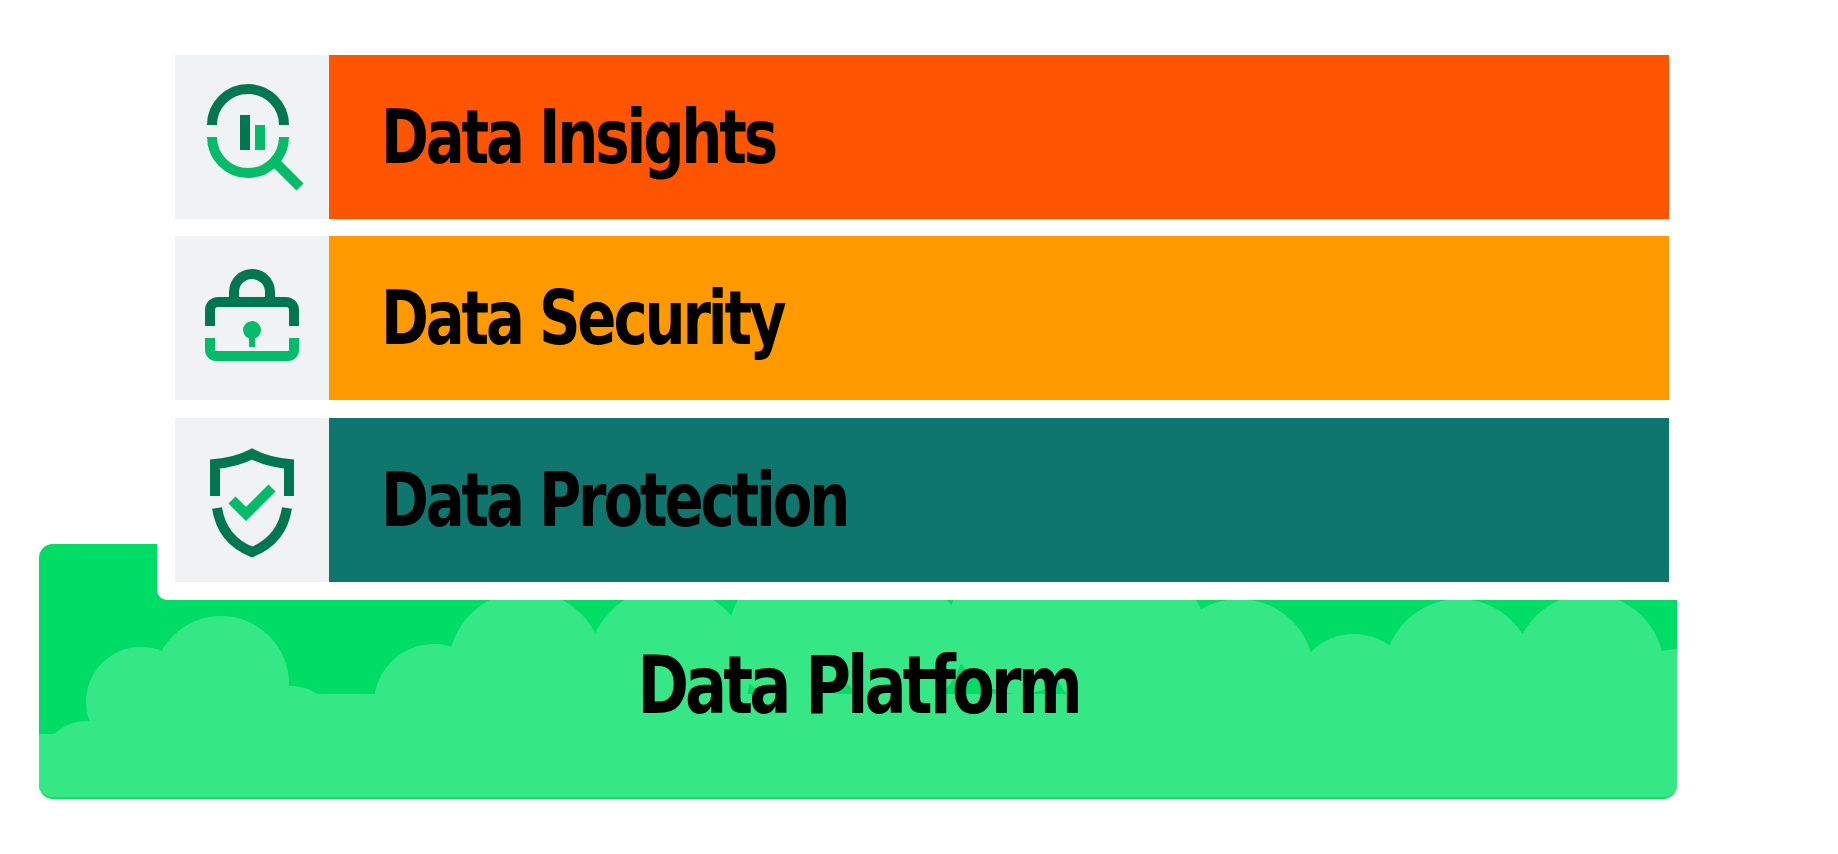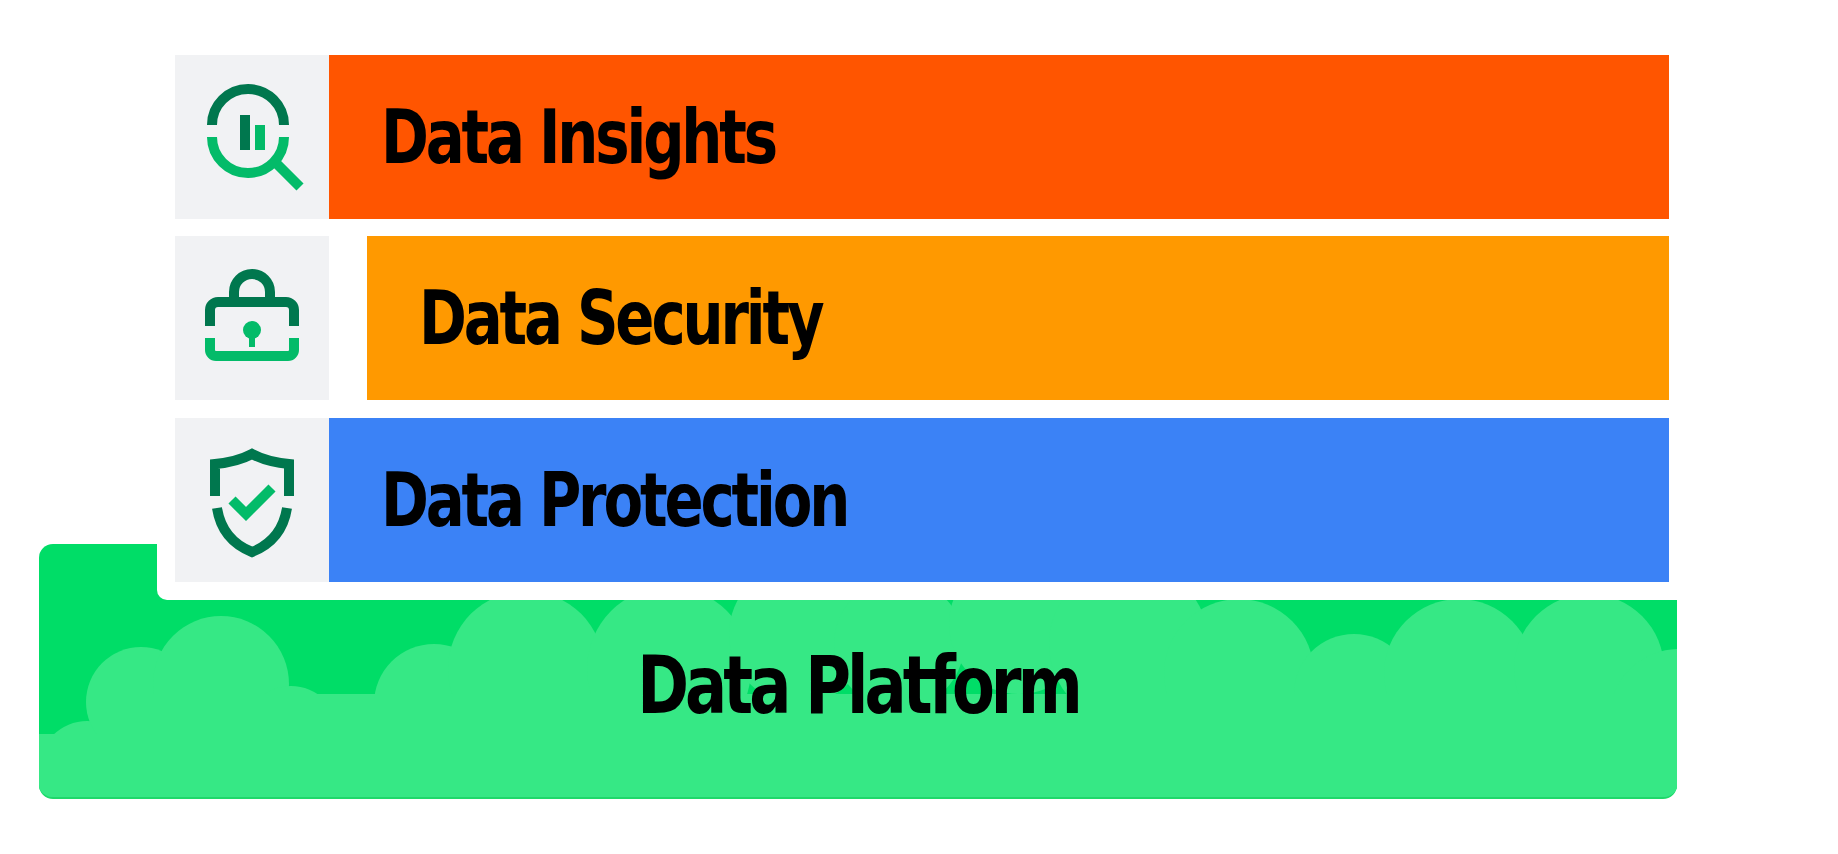--- a/index.html
+++ b/index.html
@@ -157,32 +157,32 @@
       <path d="M 42 42 L 42 34 A 18 18 0 0 1 78 34 L 78 42" fill="none" stroke="#00774E" stroke-width="10"></path>
 
       <path d="M 18 68 L 18 52 A 8 8 0 0 1 26 44 L 94 44 A 8 8 0 0 1 102 52 L 102 68" fill="none" stroke="#00774E" stroke-width="10"></path>
 
       <path d="M 18 80 L 18 92 A 6 6 0 0 0 24 98 L 96 98 A 6 6 0 0 0 102 92 L 102 80" fill="none" stroke="#03BB69" stroke-width="10"></path>
 
       <circle cx="60" cy="72" r="9" fill="#03BB69"></circle>
       <rect x="57" y="72" width="6" height="17" fill="#03BB69"></rect>
     </svg>
   </div>
-  <div class="bar" style="background:#FF9900;margin-left:38px;">
+  <div class="bar" style="background:#FF9900;">
     <span class="bar-label">Data Security</span>
   </div>
 </div>
 
 <div class="layer layer-protection">
   <div class="icon-box">
     <svg width="120" height="120" viewBox="0 0 120 120" xmlns="http://www.w3.org/2000/svg">
 
       <path d="M 23 56 L 23 24 Q 45 22 60 14 Q 75 22 97 24 L 97 56" fill="none" stroke="#00774E" stroke-width="10"></path>
 
       <path d="M 25 68 Q 30 100 60 112 Q 90 100 95 68" fill="none" stroke="#00774E" stroke-width="10"></path>
 
       <path d="M 40 60 L 54 74 L 80 48" fill="none" stroke="#03BB69" stroke-width="10"></path>
     </svg>
   </div>
-  <div class="bar" style="background:#3b82f6;">
+  <div class="bar" style="background:#0f766e;">
     <span class="bar-label">Data Protection</span>
   </div>
 </div>
 
 </body></html>

